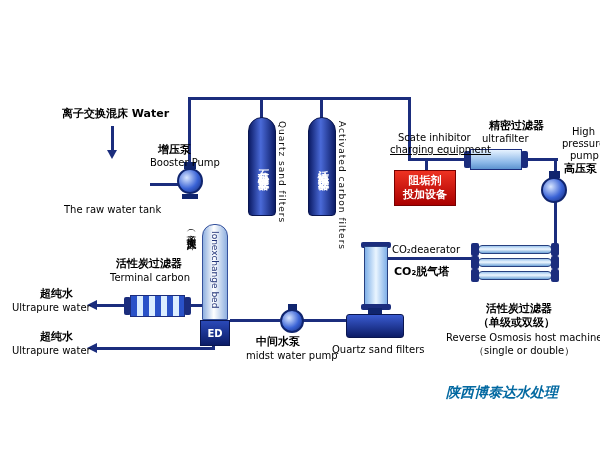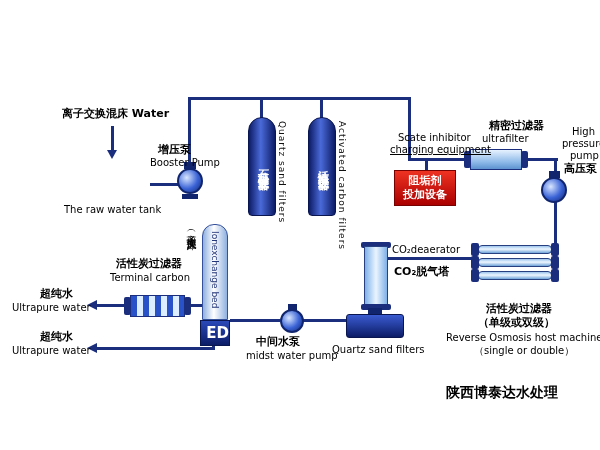--- a/index.html
+++ b/index.html
@@ -42,25 +42,25 @@
   .redbox { position:absolute; border:1px solid #700;
     background:linear-gradient(180deg,#ee3322,#aa0000);
     display:flex; flex-direction:column; align-items:center; justify-content:center;
     color:#fff; font-size:11px; font-weight:bold; line-height:1.3; }
   .edicol { position:absolute; border:1px solid #35519c; border-radius:12px 12px 0 0;
     background:linear-gradient(90deg,#8fb0e0,#ffffff 45%,#8fb0e0);
     display:flex; align-items:flex-start; justify-content:center; padding-top:6px; }
   .edicol .coltext { writing-mode:vertical-rl; color:#24367a; font-size:9px; }
   .edbox { position:absolute; border:1px solid #0a1650;
     background:linear-gradient(180deg,#2a49b8,#0c1c66);
-    display:flex; align-items:center; justify-content:flex-end;
-    color:#fff; font-size:15px; font-weight:bold; }
+    display:flex; align-items:center; justify-content:center;
+    color:#fff; font-size:10px; font-weight:bold; }
   .termfilter { position:absolute; border:1px solid #1b2d7d;
     background:repeating-linear-gradient(90deg,#2a52c8 0 6px,#dceeff 6px 12px); }
-  .brand { position:absolute; color:#000000; font-weight:bold; }
+  .brand { position:absolute; color:#0369a1; font-weight:bold;font-style:italic; }
 </style>
 </head>
 <body>
 
 <div class="canvas">
 
   <div class="pipe" style="left:111px;top:126px;width:3px;height:26px;"></div>
   <span class="arrow-down" style="left:107px;top:150px;"></span>
 
   <div class="pipe" style="left:150px;top:183px;width:28px;height:3px;"></div>

